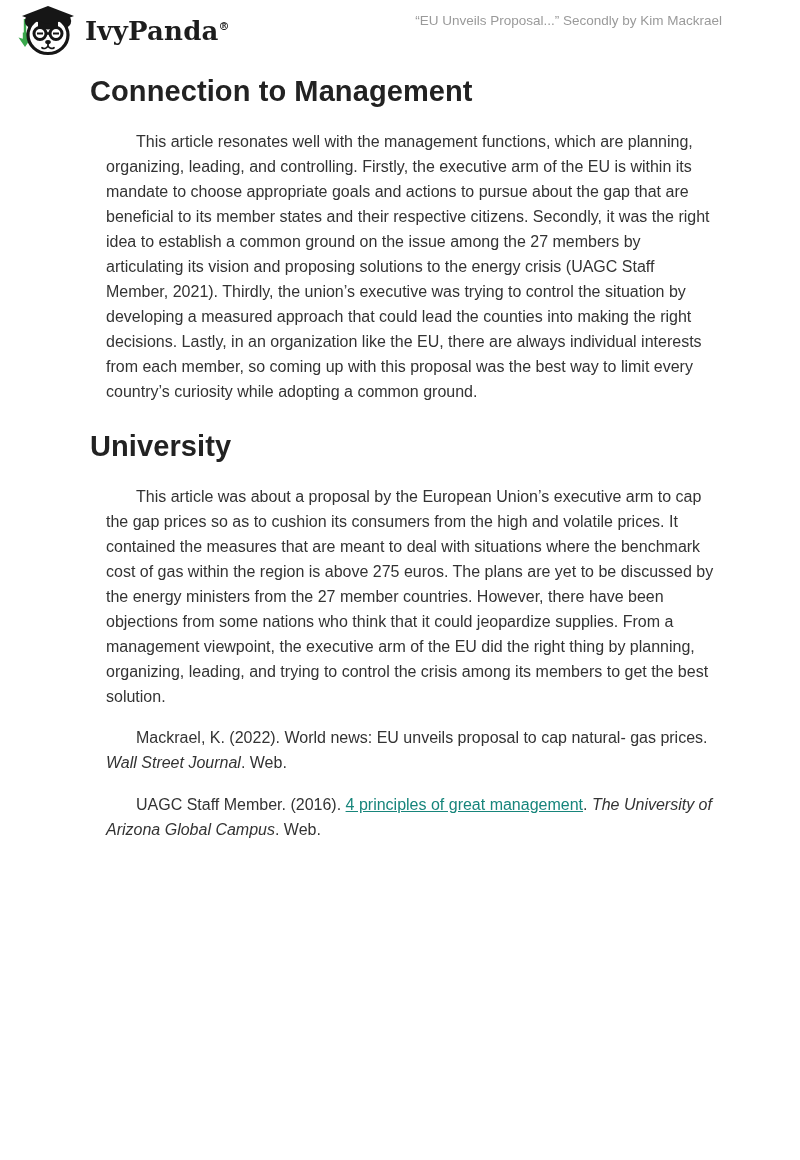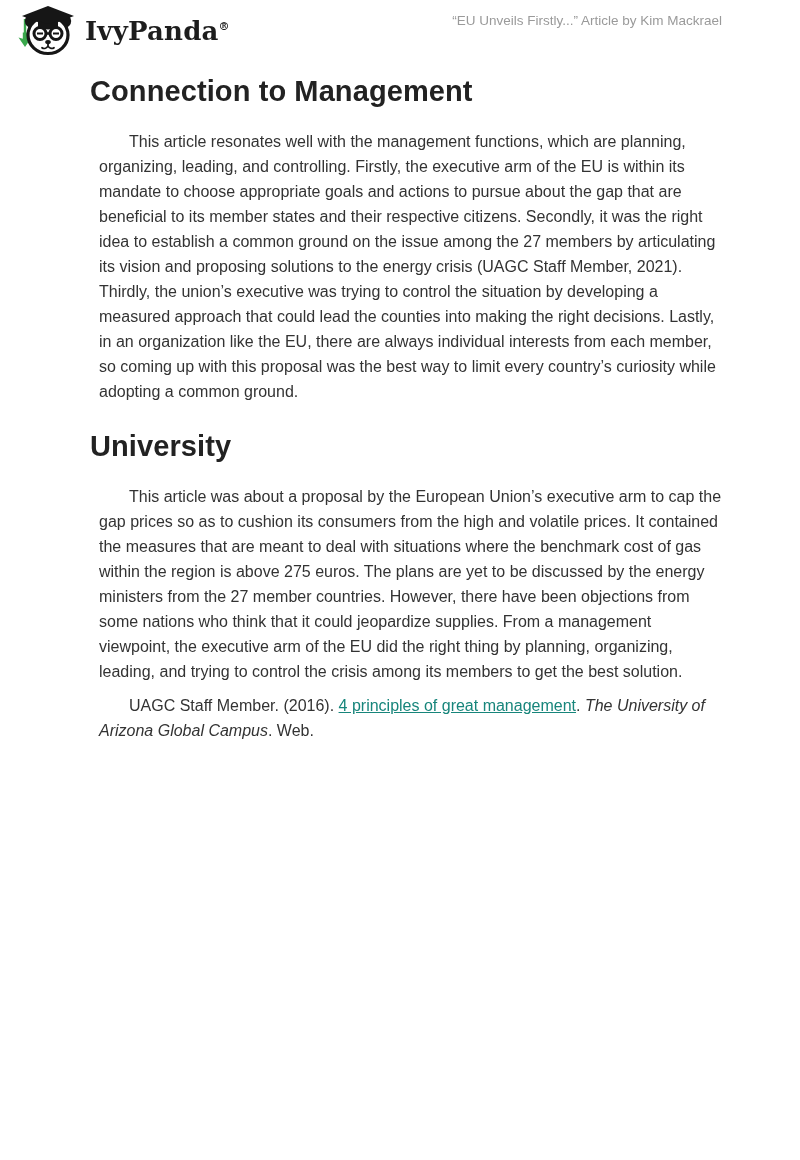--- a/index.html
+++ b/index.html
@@ -36,21 +36,21 @@
   .content h1 {
     margin: 26px 0 22px 0;
     font-size: 29px;
     line-height: 32px;
     font-weight: 700;
     color: #222222;
     letter-spacing: 0.1px;
   }
   .content h1:first-child { margin-top: 0; }
   .content p {
-    margin: 9px;
+    margin: 16px;
     font-size: 16px;
     line-height: 25px;
     color: #333333;
     text-indent: 30px;
   }
   .refs p { margin-bottom: 17px; }
   .ref-link {
     color: #17857b;
     text-decoration: underline;
     cursor: pointer;
@@ -86,31 +86,32 @@
         <path d="M23 28.5 h6 M39 28.5 h6" stroke="#161616" stroke-width="2"></path>
 
         <ellipse cx="34" cy="37" rx="2.8" ry="2" fill="#161616"></ellipse>
         <path d="M34 39 v2.3 M34 41.3 c-1.8 2.4 -4.4 2.6 -6 1.4 M34 41.3 c1.8 2.4 4.4 2.6 6 1.4" stroke="#161616" stroke-width="1.8" fill="none" stroke-linecap="round"></path>
 
         <path d="M34 1 L60 11 L34 21 L8 11 Z" fill="#161616"></path>
         <path d="M24 15.5 q10 5.5 20 0 l0 6.5 q-10 5 -20 0 z" fill="#161616"></path>
       </svg>
       <span class="logo-text"><span>IvyPanda</span><sup>®</sup></span>
     </div>
-    <div class="header-title">“EU Unveils Firstly...” Article by Kim Mackrael</div>
+    <div class="header-title">“EU Unveils Proposal...” Secondly by Kim Mackrael</div>
   </div>
 
   <div class="content">
 
     <h1>Connection to Management</h1>
     <p>This article resonates well with the management functions, which are planning, organizing, leading, and controlling. Firstly, the executive arm of the EU is within its mandate to choose appropriate goals and actions to pursue about the gap that are beneficial to its member states and their respective citizens. Secondly, it was the right idea to establish a common ground on the issue among the 27 members by articulating its vision and proposing solutions to the energy crisis (UAGC Staff Member, 2021). Thirdly, the union’s executive was trying to control the situation by developing a measured approach that could lead the counties into making the right decisions. Lastly, in an organization like the EU, there are always individual interests from each member, so coming up with this proposal was the best way to limit every country’s curiosity while adopting a common ground.</p>
 
     <h1>University</h1>
     <p>This article was about a proposal by the European Union’s executive arm to cap the gap prices so as to cushion its consumers from the high and volatile prices. It contained the measures that are meant to deal with situations where the benchmark cost of gas within the region is above 275 euros. The plans are yet to be discussed by the energy ministers from the 27 member countries. However, there have been objections from some nations who think that it could jeopardize supplies. From a management viewpoint, the executive arm of the EU did the right thing by planning, organizing, leading, and trying to control the crisis among its members to get the best solution.</p>
 
     <div class="refs">
+      <p><span>Mackrael, K. (2022). World news: EU unveils proposal to cap natural- gas prices. </span><i>Wall Street Journal</i><span>. Web.</span></p>
       <p><span>UAGC Staff Member. (2016). </span><a class="ref-link">4 principles of great management</a><span>. </span><i>The University of Arizona Global Campus</i><span>. Web.</span></p>
     </div>
 
   </div>
 
 
 </div>
 
 </body></html>

